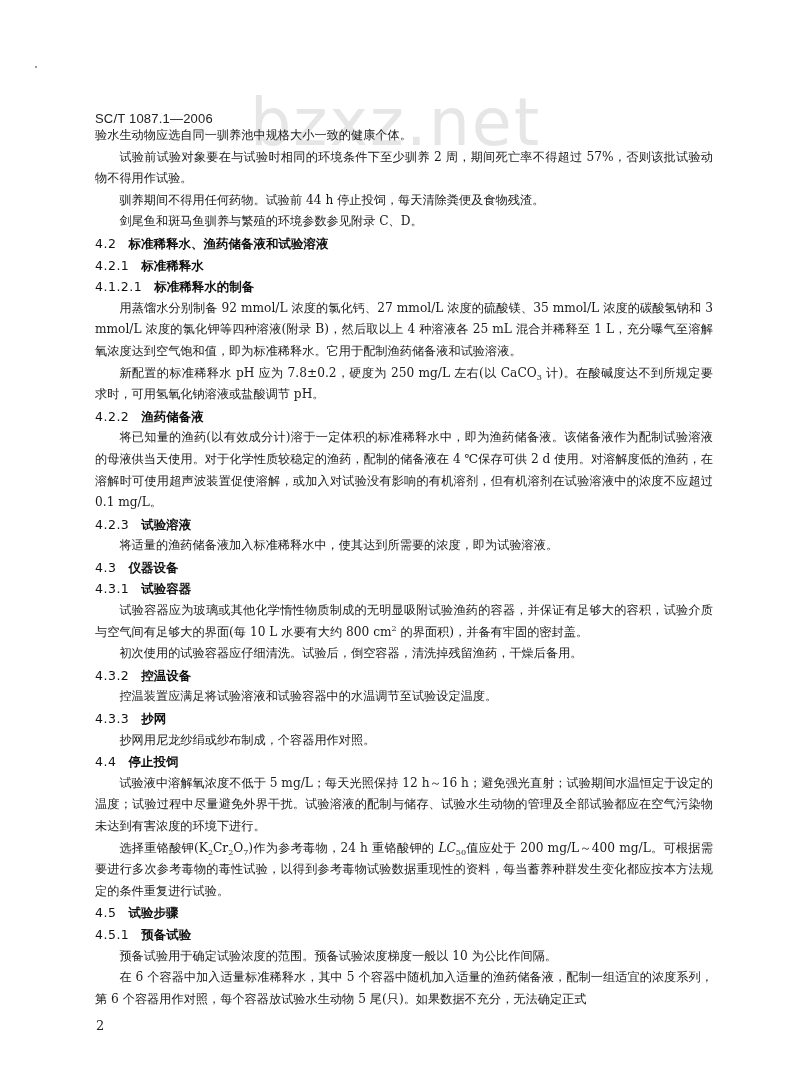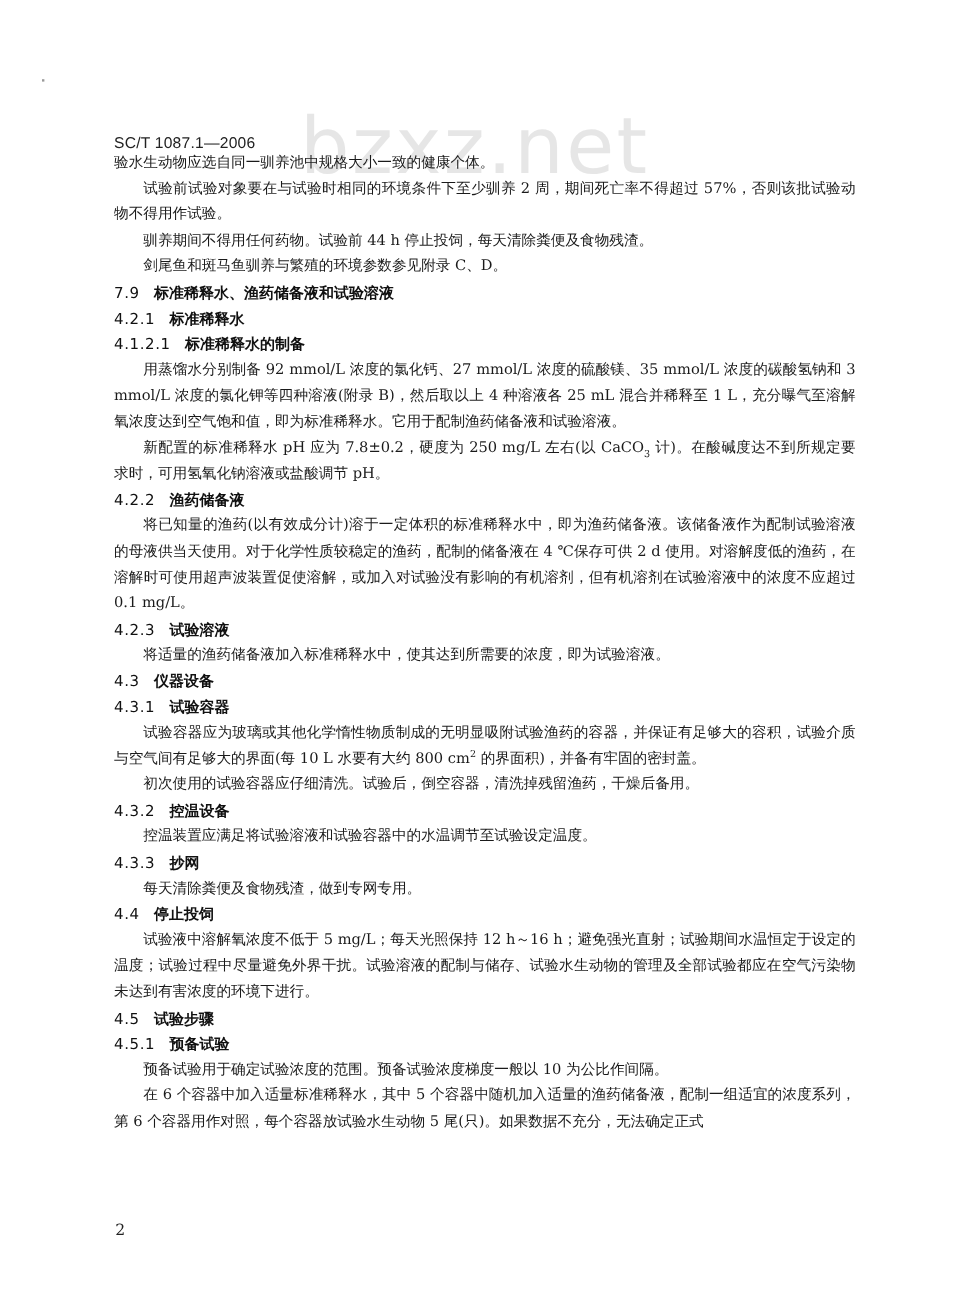--- a/index.html
+++ b/index.html
@@ -30,21 +30,21 @@
   <div class="header-code">SC/T 1087.1—2006</div>
   <div class="watermark">bzxz.net</div>
 
   <div class="content">
     <p class="p noindent">验水生动物应选自同一驯养池中规格大小一致的健康个体。</p>
     <p class="p">试验前试验对象要在与试验时相同的环境条件下至少驯养 2 周，期间死亡率不得超过 57%，否则该批试验动物不得用作试验。</p>
     <p class="p">驯养期间不得用任何药物。试验前 44 h 停止投饲，每天清除粪便及食物残渣。</p>
     <p class="p">剑尾鱼和斑马鱼驯养与繁殖的环境参数参见附录 C、D。</p>
 
     <div class="h">
-      <span class="num">7.9</span><span class="t">标准稀释水、渔药储备液和试验溶液</span>
+      <span class="num">4.2</span><span class="t">标准稀释水、渔药储备液和试验溶液</span>
     </div>
     <div class="h">
       <span class="num">4.2.1</span><span class="t">标准稀释水</span>
     </div>
     <div class="h">
       <span class="num">4.1.2.1</span><span class="t">标准稀释水的制备</span>
     </div>
     <p class="p">用蒸馏水分别制备 92 mmol/L 浓度的氯化钙、27 mmol/L 浓度的硫酸镁、35 mmol/L 浓度的碳酸氢钠和 3 mmol/L 浓度的氯化钾等四种溶液(附录 B)，然后取以上 4 种溶液各 25 mL 混合并稀释至 1 L，充分曝气至溶解氧浓度达到空气饱和值，即为标准稀释水。它用于配制渔药储备液和试验溶液。</p>
 
     <p class="p"><span>新配置的标准稀释水 pH 应为 7.8±0.2，硬度为 250 mg/L 左右(以 CaCO</span><sub>3</sub><span> 计)。在酸碱度达不到所规定要求时，可用氢氧化钠溶液或盐酸调节 pH。</span></p>
@@ -69,26 +69,27 @@
     <p class="p">初次使用的试验容器应仔细清洗。试验后，倒空容器，清洗掉残留渔药，干燥后备用。</p>
 
     <div class="h">
       <span class="num">4.3.2</span><span class="t">控温设备</span>
     </div>
     <p class="p">控温装置应满足将试验溶液和试验容器中的水温调节至试验设定温度。</p>
 
     <div class="h">
       <span class="num">4.3.3</span><span class="t">抄网</span>
     </div>
-    <p class="p">每天清除粪便及食物残渣，做到专网专用。</p>
+    <p class="p">抄网用尼龙纱绢或纱布制成，个容器用作对照。</p>
 
     <div class="h">
       <span class="num">4.4</span><span class="t">停止投饲</span>
     </div>
     <p class="p">试验液中溶解氧浓度不低于 5 mg/L；每天光照保持 12 h～16 h；避免强光直射；试验期间水温恒定于设定的温度；试验过程中尽量避免外界干扰。试验溶液的配制与储存、试验水生动物的管理及全部试验都应在空气污染物未达到有害浓度的环境下进行。</p>
+    <p class="p"><span>选择重铬酸钾(K</span><sub>2</sub><span>Cr</span><sub>2</sub><span>O</span><sub>7</sub><span>)作为参考毒物，24 h 重铬酸钾的 </span><span class="it">LC</span><sub>50</sub><span>值应处于 200 mg/L～400 mg/L。可根据需要进行多次参考毒物的毒性试验，以得到参考毒物试验数据重现性的资料，每当蓄养种群发生变化都应按本方法规定的条件重复进行试验。</span></p>
 
     <div class="h">
       <span class="num">4.5</span><span class="t">试验步骤</span>
     </div>
     <div class="h">
       <span class="num">4.5.1</span><span class="t">预备试验</span>
     </div>
     <p class="p">预备试验用于确定试验浓度的范围。预备试验浓度梯度一般以 10 为公比作间隔。</p>
     <p class="p">在 6 个容器中加入适量标准稀释水，其中 5 个容器中随机加入适量的渔药储备液，配制一组适宜的浓度系列，第 6 个容器用作对照，每个容器放试验水生动物 5 尾(只)。如果数据不充分，无法确定正式</p>
   </div>

